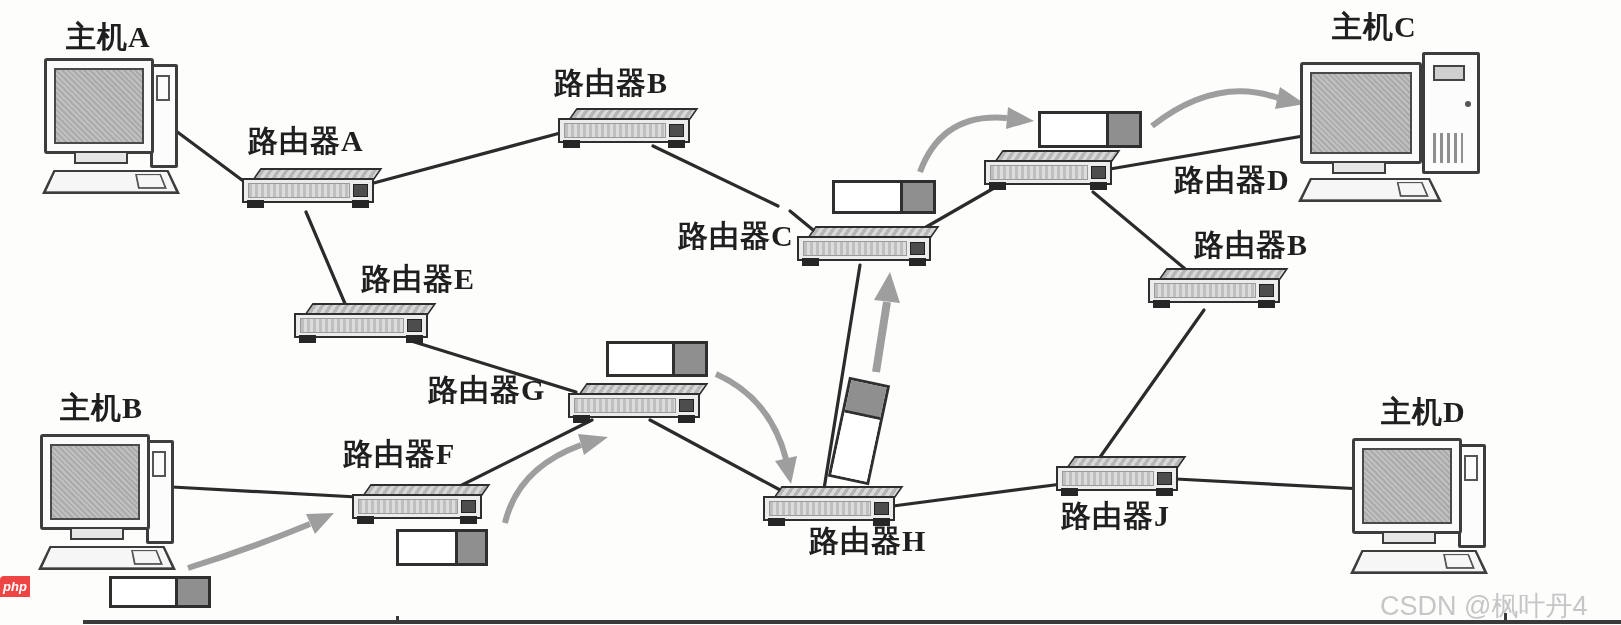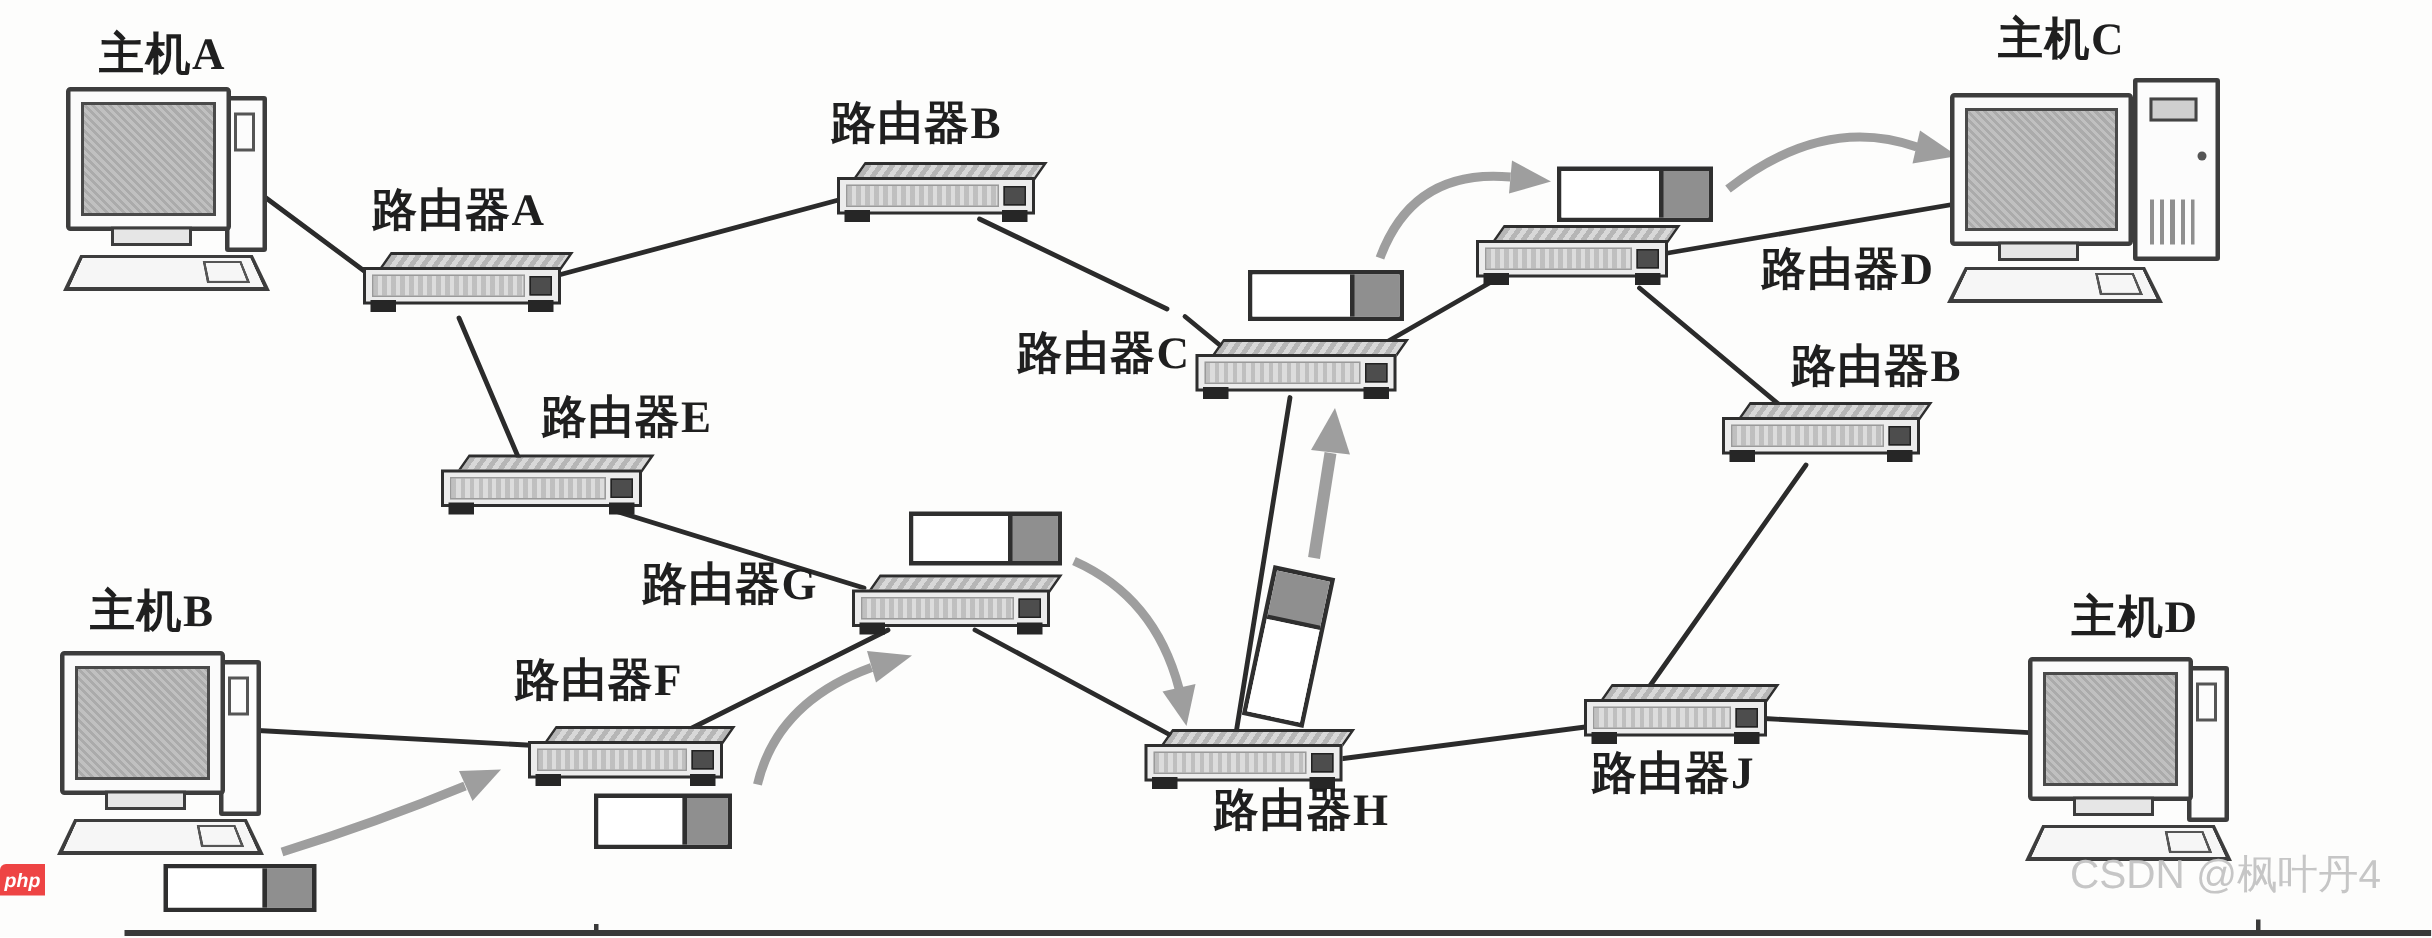--- a/index.html
+++ b/index.html
@@ -40,21 +40,21 @@
   .host.wide .tower u{position:absolute;left:8px;bottom:8px;width:30px;height:30px;
         background:repeating-linear-gradient(90deg,#8f8f8f 0 3px,rgba(0,0,0,0) 3px 7px);display:block;}
   .host.wide .tower s{position:absolute;right:6px;top:46px;width:6px;height:6px;background:#555;border-radius:50%;display:block;}
   
   .packet{position:absolute;z-index:4;display:flex;background:#fff;border:3px solid #2f2f2f;box-sizing:border-box;}
   .packet .white{flex:1;background:#fff;}
   .packet .gray{background:#8f8f8f;border-left:3px solid #2f2f2f;width:31%;}
   .packet.v{flex-direction:column;}
   .packet.v .gray{width:auto;height:31%;border-left:none;border-bottom:3px solid #2f2f2f;}
   
-  .csdn{position:absolute;z-index:7;left:1380px;top:565px;font-family:"Liberation Sans","DejaVu Sans",sans-serif;
+  .csdn{position:absolute;z-index:7;left:1380px;top:588px;font-family:"Liberation Sans","DejaVu Sans",sans-serif;
         font-size:27px;color:#c6c6c6;white-space:nowrap;}
   .php-badge{position:absolute;z-index:8;left:0;top:576px;height:21px;display:flex;align-items:center;}
   .php-badge .red{width:30px;background:#ee4444;border-radius:4px 0 0 0;color:#fff;
         font:italic bold 13px/21px "Liberation Sans","DejaVu Sans",sans-serif;text-align:center;}
   .php-badge .black{width:53px;background:#0d0d0d;}
   .bottom-bar{position:absolute;z-index:5;left:83px;top:620px;width:1538px;height:4px;background:#3a3a3a;}
   .tick{position:absolute;z-index:5;width:3px;height:8px;background:#3a3a3a;}
 </style>
 </head>
 <body>

